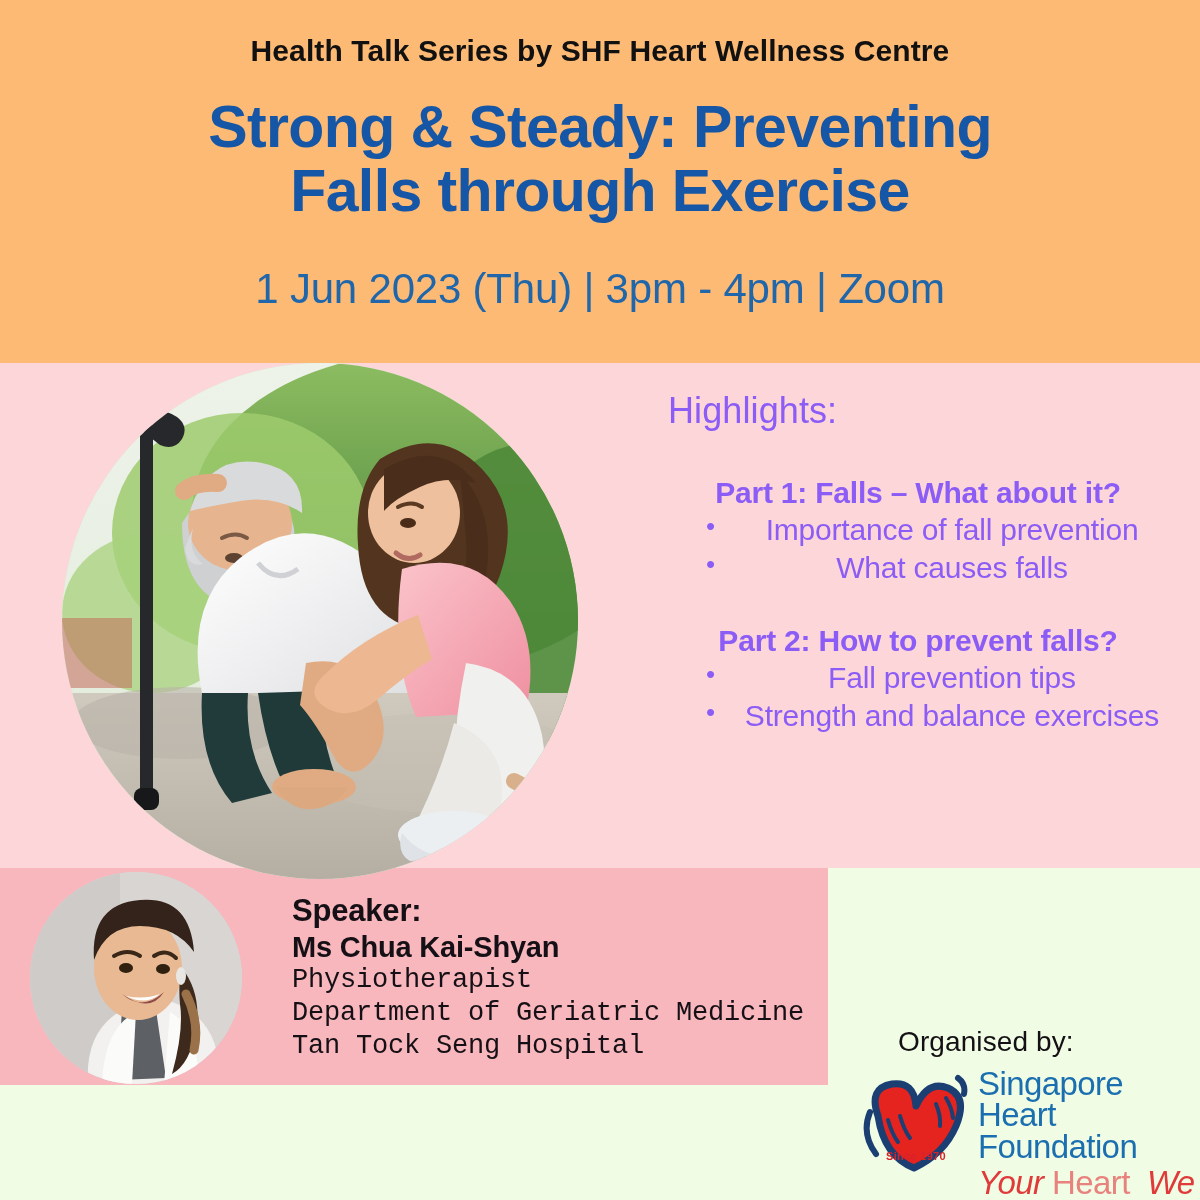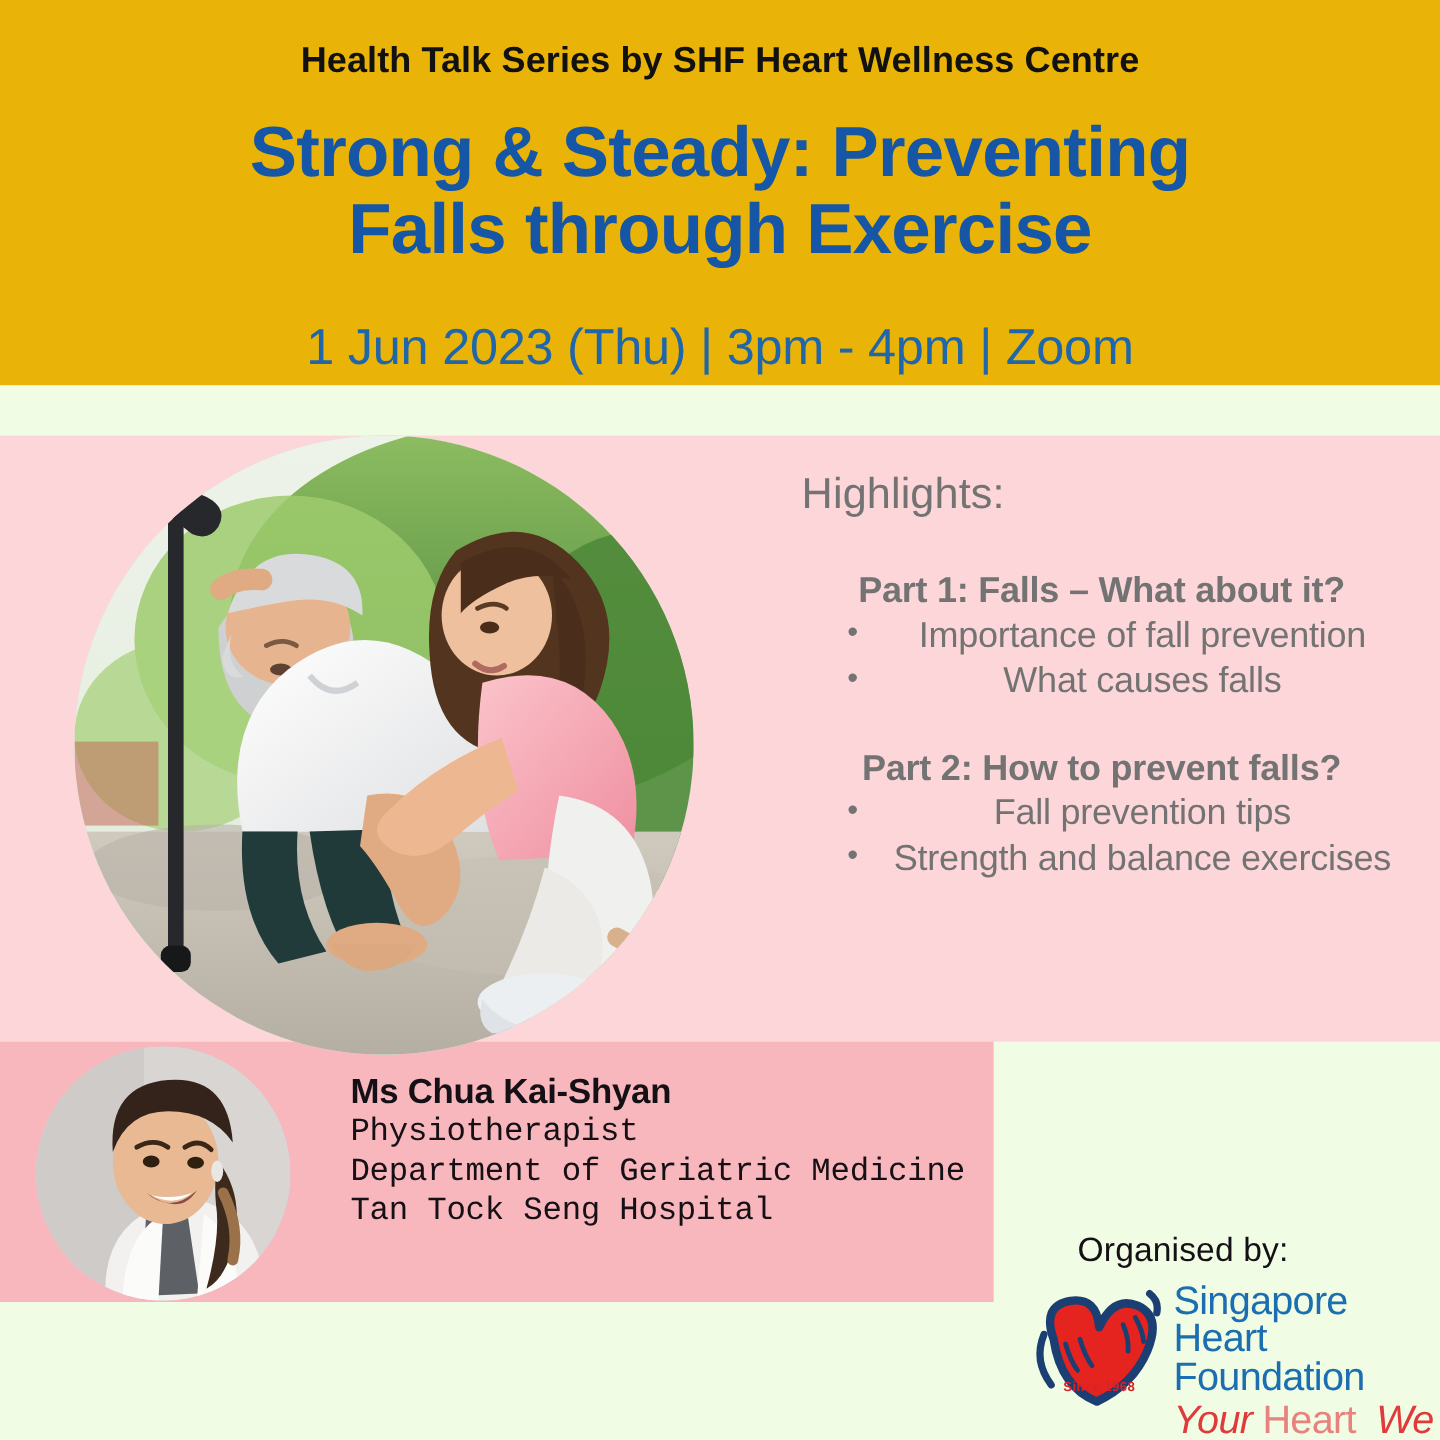--- a/index.html
+++ b/index.html
@@ -6,21 +6,21 @@
   body{
     width:1200px;height:1200px;
     background:#f0fde4;
     font-family:"Liberation Sans", sans-serif;
     overflow:hidden;
     position:relative;
   }
   .poster{position:relative;width:1200px;height:1200px;}
 
   
-  .header{position:absolute;left:0;top:0;width:1200px;height:321px;background:#eab308;}
+  .header{position:absolute;left:0;top:0;width:1200px;height:363px;background:#fdba74;}
   .series-line{
     position:absolute;top:34px;left:0;width:1200px;text-align:center;
     font-size:30px;font-weight:bold;color:#111111;letter-spacing:.1px;
   }
   .main-title{
     position:absolute;top:96px;left:0;width:1200px;text-align:center;
     font-size:59px;font-weight:bold;color:#1557a6;line-height:1.08;
     letter-spacing:-.6px;
   }
   .date-line{
@@ -33,21 +33,21 @@
   .pink-lower{position:absolute;left:0;top:868px;width:828px;height:217px;background:#f7b7bc;}
 
   
   .photo-circle{
     position:absolute;left:62px;top:363px;width:516px;height:516px;
     border-radius:50%;overflow:hidden;background:#cfe3c6;
   }
   .photo-circle svg{display:block;width:100%;height:100%;}
 
   
-  .highlights{position:absolute;left:668px;top:390px;width:500px;color:#737373;}
+  .highlights{position:absolute;left:668px;top:390px;width:500px;color:#8b5cf6;}
   .hl-title{font-size:36px;font-weight:normal;margin:0 0 44px 0;letter-spacing:.1px;}
   .part{margin:0 0 8px 0;text-align:center;}
   .part-heading{font-size:30px;font-weight:bold;margin:0 0 2px 0;letter-spacing:-.2px;}
   .part ul{margin:0;padding:0 0 0 48px;list-style:none;}
   .part li{
     font-size:30px;font-weight:normal;line-height:1.2;margin:0 0 2px 16px;
     position:relative;padding-left:4px;letter-spacing:-.2px;
   }
   .part li::before{
     content:"\2022";position:absolute;left:-26px;top:-1px;font-size:26px;
@@ -211,41 +211,42 @@
       <path d="M124 84 q12 -8 22 2" stroke="#3a2718" stroke-width="4" fill="none" stroke-linecap="round"></path>
       <ellipse cx="96" cy="96" rx="7" ry="5" fill="#30200f"></ellipse>
       <ellipse cx="133" cy="97" rx="7" ry="5" fill="#30200f"></ellipse>
       <path d="M92 122 q20 18 42 -2 q-14 22 -42 2 z" fill="#8d4a48"></path>
       <path d="M96 124 q20 10 34 -2 q-16 6 -34 2 z" fill="#fdfdfd"></path>
       <ellipse cx="151" cy="104" rx="5" ry="9" fill="#e9e7e4"></ellipse>
     </svg>
   </div>
 
   <div class="speaker-text">
+    <div class="sp-label">Speaker:</div>
     <div class="sp-name">Ms Chua Kai-Shyan</div>
     <div class="sp-role">Physiotherapist</div>
     <div class="sp-role">Department of Geriatric Medicine</div>
     <div class="sp-role">Tan Tock Seng Hospital</div>
   </div>
 
   <div class="org-label">Organised by:</div>
 
   <div class="logo-wrap">
     <div class="logo-heart">
       <svg viewBox="0 0 110 108" xmlns="http://www.w3.org/2000/svg">
         <path d="M20 44 Q10 16 34 12 Q56 9 58 34 Q70 8 90 16 Q110 25 98 54 Q86 82 56 96 Q26 84 20 44 Z" fill="#e5231f" stroke="#1b3f73" stroke-width="7" stroke-linejoin="round"></path>
         <path d="M30 48 q4 14 10 22" stroke="#1b3f73" stroke-width="4" fill="none" stroke-linecap="round"></path>
         <path d="M42 44 q4 14 10 22" stroke="#1b3f73" stroke-width="4" fill="none" stroke-linecap="round"></path>
         <path d="M78 32 q5 12 4 22" stroke="#1b3f73" stroke-width="4" fill="none" stroke-linecap="round"></path>
         <path d="M88 26 q6 10 7 20" stroke="#1b3f73" stroke-width="4" fill="none" stroke-linecap="round"></path>
         <path d="M12 40 q-9 22 6 42" stroke="#1b3f73" stroke-width="6" fill="none" stroke-linecap="round"></path>
         <path d="M100 6 q8 6 6 16" stroke="#1b3f73" stroke-width="6" fill="none" stroke-linecap="round"></path>
       </svg>
     </div>
-    <div class="since">Since 1968</div>
+    <div class="since">Since 1970</div>
     <div class="logo-words">
       <div>Singapore</div>
       <div>Heart</div>
       <div>Foundation</div>
       <div class="tagline"><span class="tg-b">Your</span> <span class="tg-l">Heart</span>&nbsp; <span class="tg-b">We</span> </div>
     </div>
   </div>
 
 </div>
 

